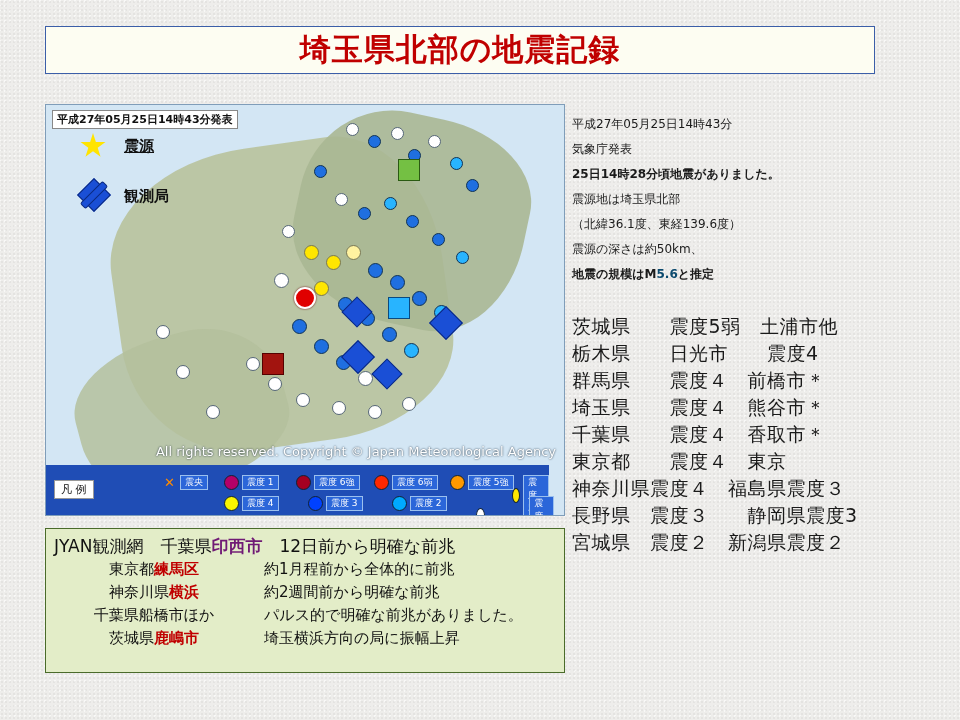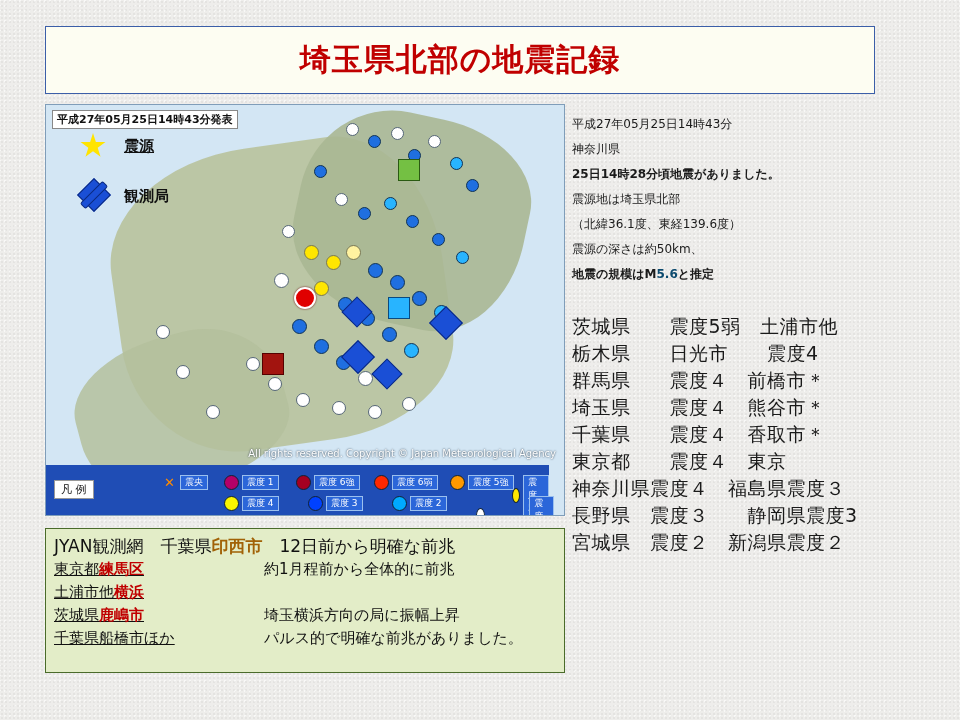--- a/index.html
+++ b/index.html
@@ -15,21 +15,21 @@
     background-color:#eeedeb;
     background-image:
       radial-gradient(rgba(0,0,0,.045) 1px, transparent 1px),
       radial-gradient(rgba(255,255,255,.6) 1px, transparent 1px);
     background-size:4px 4px, 5px 5px;
     background-position:0 0, 2px 3px;
   }
 
   
   .title-box{
-    position:absolute;left:45px;top:26px;width:830px;height:68px;
+    position:absolute;left:45px;top:26px;width:830px;height:48px;
     background:#fdfdf2;border:1px solid #3b5ea8;
     display:flex;align-items:center;justify-content:center;
     box-sizing:border-box;
   }
   .title-main{
     color:#c00000;font-weight:bold;font-size:31px;letter-spacing:1px;
     font-family:"DejaVu Sans","Liberation Sans",sans-serif;
   }
   .title-sub{
     color:#c00000;font-weight:bold;font-size:19px;margin-left:2px;
@@ -90,21 +90,21 @@
     border-radius:2px;
   }
   .epicenter{
     position:absolute;left:248px;top:182px;width:18px;height:18px;border-radius:50%;
     background:#e00000;border:2px solid #ffffff;box-shadow:0 0 2px #600;
   }
   .dot{position:absolute;border-radius:50%;}
   .sq{position:absolute;}
   .dia{position:absolute;transform:rotate(45deg);}
   .copyright{
-    position:absolute;right:8px;bottom:56px;font-size:10px;color:#ffffff;
+    position:absolute;right:8px;bottom:56px;font-size:13px;color:#ffffff;
     text-shadow:0 0 2px #123;
   }
   .legend-bar{
     position:absolute;left:0;right:15px;bottom:0;height:50px;background:#1f4db5;
     color:#fff;font-size:10px;
   }
   .legend-bar .lb-title{
     position:absolute;left:8px;top:15px;background:#fff;color:#111;
     border:1px solid #999;padding:1px 6px;font-size:11px;
   }
@@ -125,23 +125,23 @@
   .quake-list{margin-top:26px;}
   .ql-line{font-size:19px;line-height:27px;white-space:nowrap;letter-spacing:.5px;}
 
   
   .green-box{
     position:absolute;left:45px;top:528px;width:520px;height:145px;
     background:#e3edc8;border:1px solid #4a6b2a;box-sizing:border-box;
     padding:6px 8px;
   }
   .gb-head{font-size:17px;color:#111;white-space:nowrap;}
-  .gb-head .em{color:#a16207;font-weight:bold;}
+  .gb-head .em{color:#701a75;font-weight:bold;}
   .gb-row{display:flex;font-size:15px;line-height:23px;color:#111;white-space:nowrap;}
-  .gb-row .loc{width:200px;text-align:left;padding-right:10px;text-decoration:underline;}
+  .gb-row .loc{width:200px;text-align:center;padding-right:10px;}
   .gb-row .loc .em{color:#c00000;font-weight:bold;}
   .gb-row .desc{flex:1;}
 </style>
 </head>
 <body>
 
 <div class="bg-noise"></div>
 
 <div class="title-box">
   <span class="title-main">埼玉県北部の地震記録</span>
@@ -257,21 +257,21 @@
     </div>
     <div class="lg-item" style="left:430px;top:31px;gap:44px;">
       <span class="lg-swatch" style="background:#ffffff;"></span>
       <span class="lg-label">震度 1</span>
     </div>
   </div>
 </div>
 
 <div class="right-col">
   <div class="rc-line">平成27年05月25日14時43分</div>
-  <div class="rc-line">神奈川県</div>
+  <div class="rc-line">気象庁発表</div>
   <div class="rc-line b">25日14時28分頃地震がありました。</div>
   <div class="rc-line">震源地は埼玉県北部</div>
   <div class="rc-line">（北緯36.1度、東経139.6度）</div>
   <div class="rc-line">震源の深さは約50km、</div>
   <div class="rc-line b">
     <span>地震の規模はM</span><span class="red">5.6</span><span>と推定</span>
   </div>
 
   <div class="quake-list">
     <div class="ql-line">茨城県　　震度5弱　土浦市他</div>
@@ -293,30 +293,31 @@
 
   <div class="gb-row">
     <div class="loc">
       <span>東京都</span><span class="em">練馬区</span><span></span>
     </div>
     <div class="desc">約1月程前から全体的に前兆</div>
   </div>
 
   <div class="gb-row">
     <div class="loc">
-      <span>土浦市他</span><span class="em">横浜</span><span></span>
-    </div>
+      <span>神奈川県</span><span class="em">横浜</span><span></span>
+    </div>
+    <div class="desc">約2週間前から明確な前兆</div>
+  </div>
+
+  <div class="gb-row">
+    <div class="loc">
+      <span>千葉県船橋市</span><span class="em"></span><span>ほか</span>
+    </div>
+    <div class="desc">パルス的で明確な前兆がありました。</div>
   </div>
 
   <div class="gb-row">
     <div class="loc">
       <span>茨城県</span><span class="em">鹿嶋市</span><span></span>
     </div>
     <div class="desc">埼玉横浜方向の局に振幅上昇</div>
   </div>
-
-  <div class="gb-row">
-    <div class="loc">
-      <span>千葉県船橋市</span><span class="em"></span><span>ほか</span>
-    </div>
-    <div class="desc">パルス的で明確な前兆がありました。</div>
-  </div>
 </div>
 
 </body></html>

